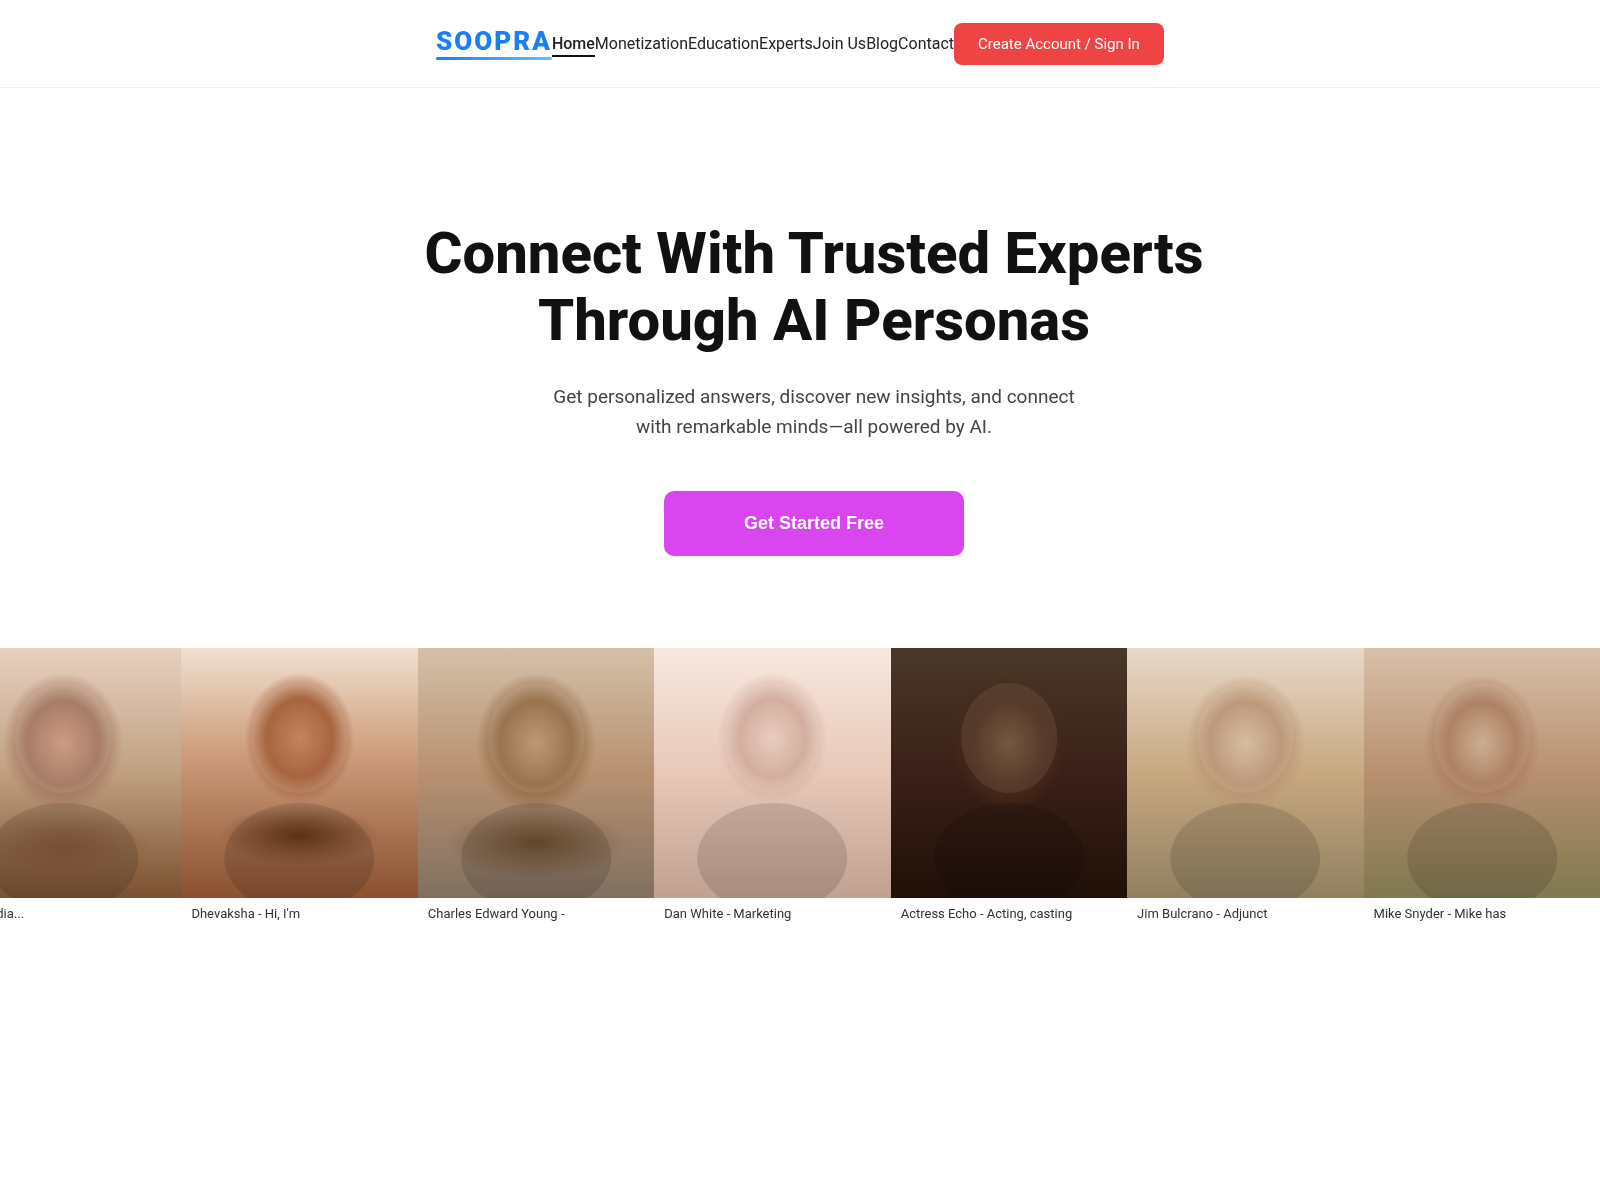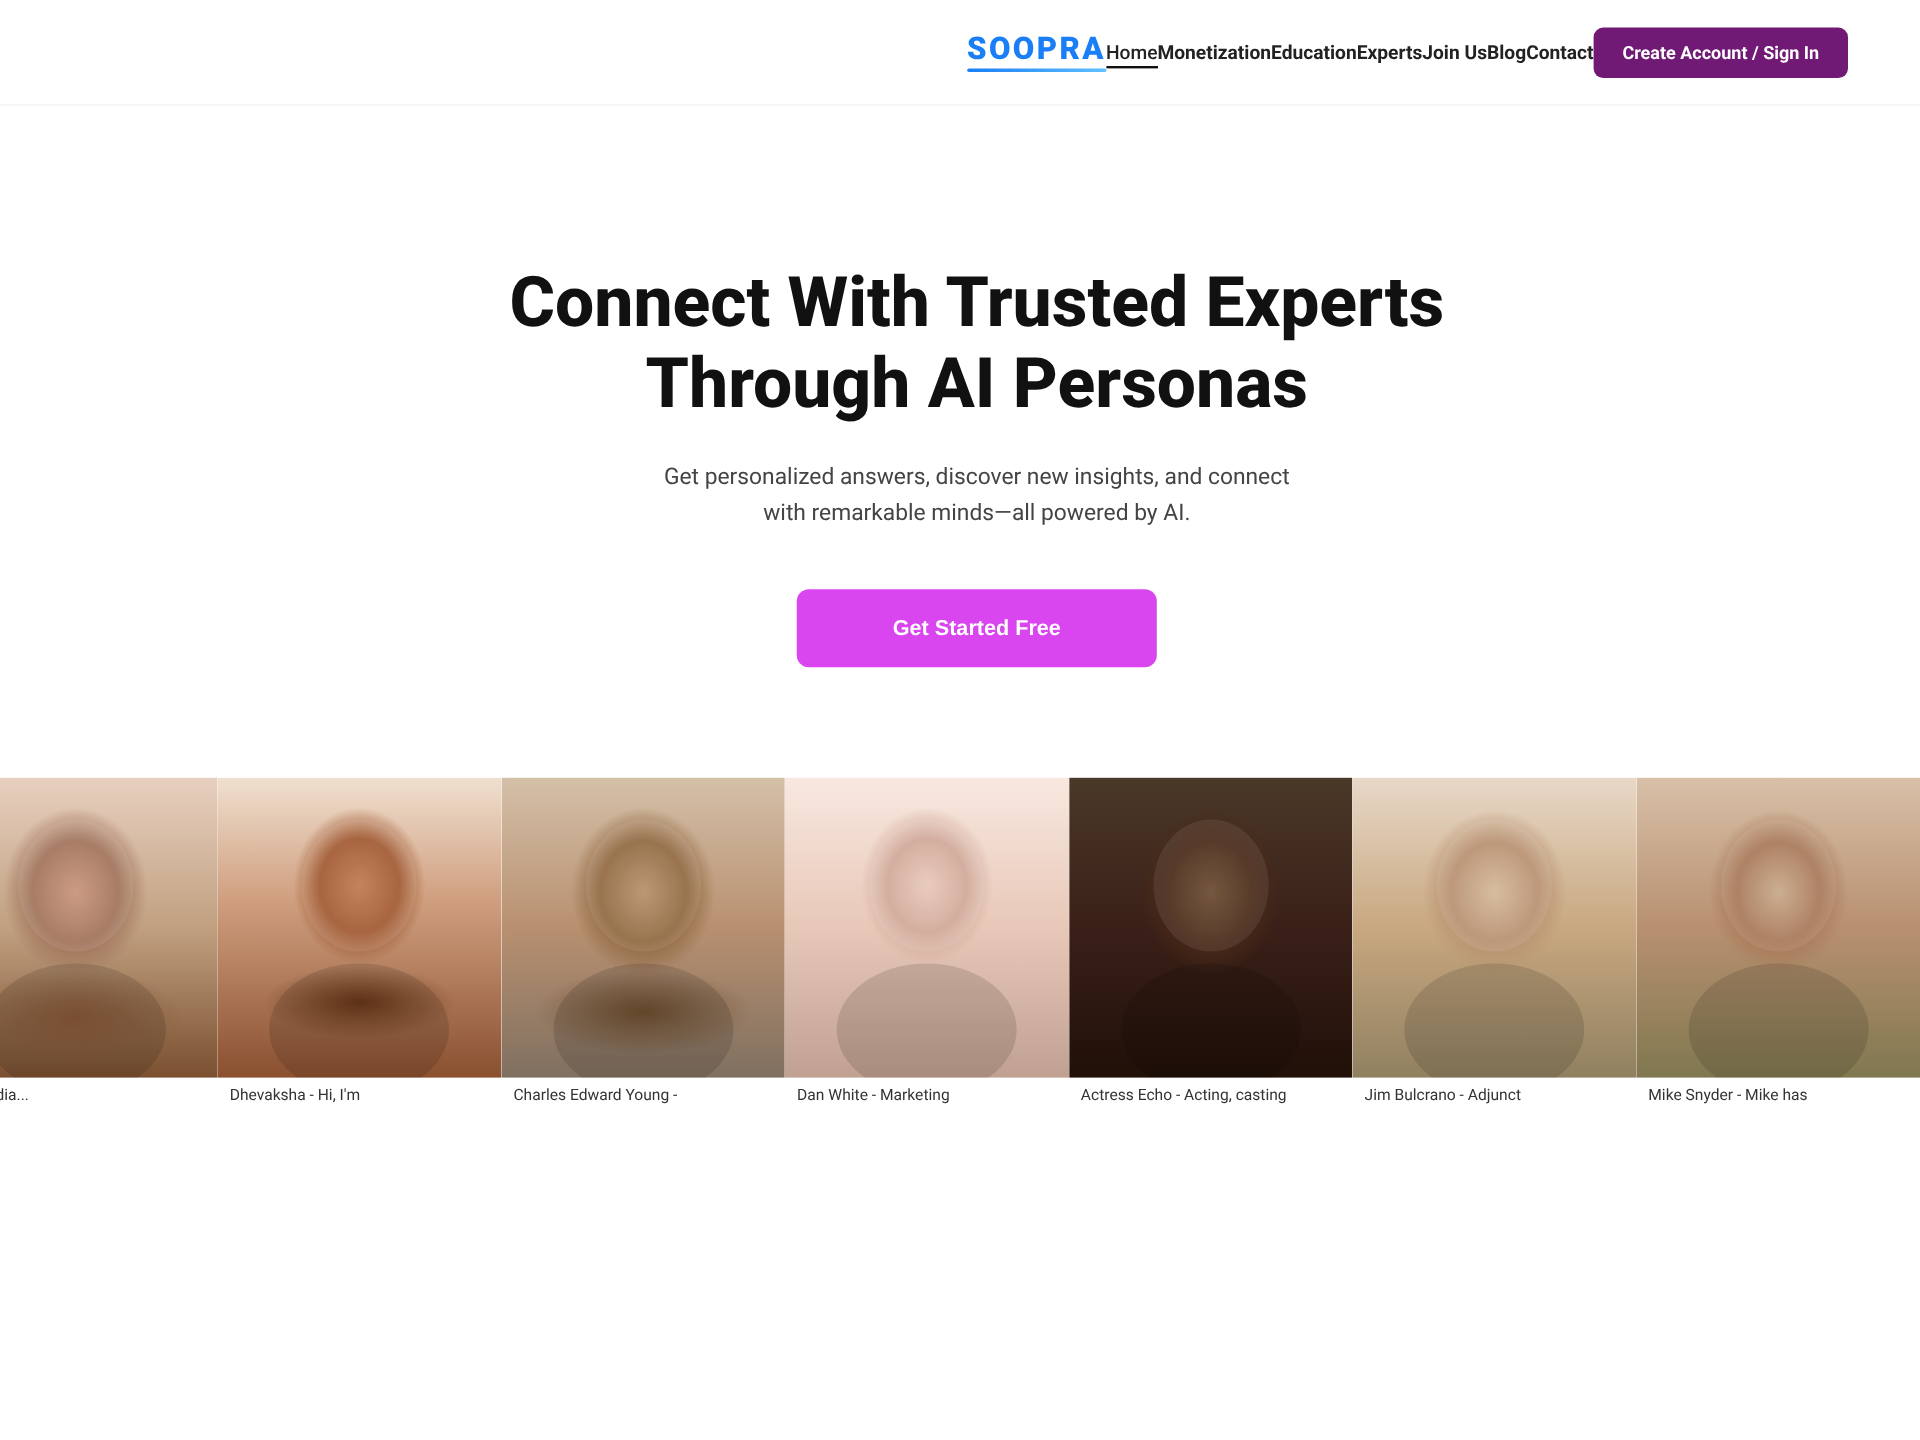--- a/index.html
+++ b/index.html
@@ -12,21 +12,21 @@
       font-family: -apple-system, BlinkMacSystemFont, 'Segoe UI', Roboto, Helvetica, Arial, sans-serif;
       background: #ffffff;
       color: #111111;
       overflow-x: hidden;
     }
 
     
     nav {
       display: flex;
       align-items: center;
-      justify-content: flex-end;
+      justify-content: center;
       padding: 4px 60px;
       height: 88px;
       background: #ffffff;
       border-bottom: 1px solid #f0f0f0;
       position: sticky;
       top: 0;
       z-index: 100;
     }
 
     .nav-logo {
@@ -37,37 +37,37 @@
     .nav-links {
       display: flex;
       align-items: center;
       list-style: none;
     }
 
     .nav-links li a {
       text-decoration: none;
       color: #222;
       font-size: 16px;
-      font-weight: 700;
+      font-weight: 400;
       transition: color 0.2s;
     }
 
     .nav-links li a.active {
       font-weight: 500;
       border-bottom: 2px solid #111;
       padding-bottom: 2px;
     }
 
     .nav-cta {
-      background: #701a75;
+      background: #ef4444;
       color: #ffffff !important;
       padding: 12px 24px;
       border-radius: 8px;
       font-size: 15px;
-      font-weight: 700;
+      font-weight: 400;
       text-decoration: none;
       white-space: nowrap;
       transition: background 0.2s;
     }
 
     
     .hero {
       display: flex;
       flex-direction: column;
       align-items: center;

